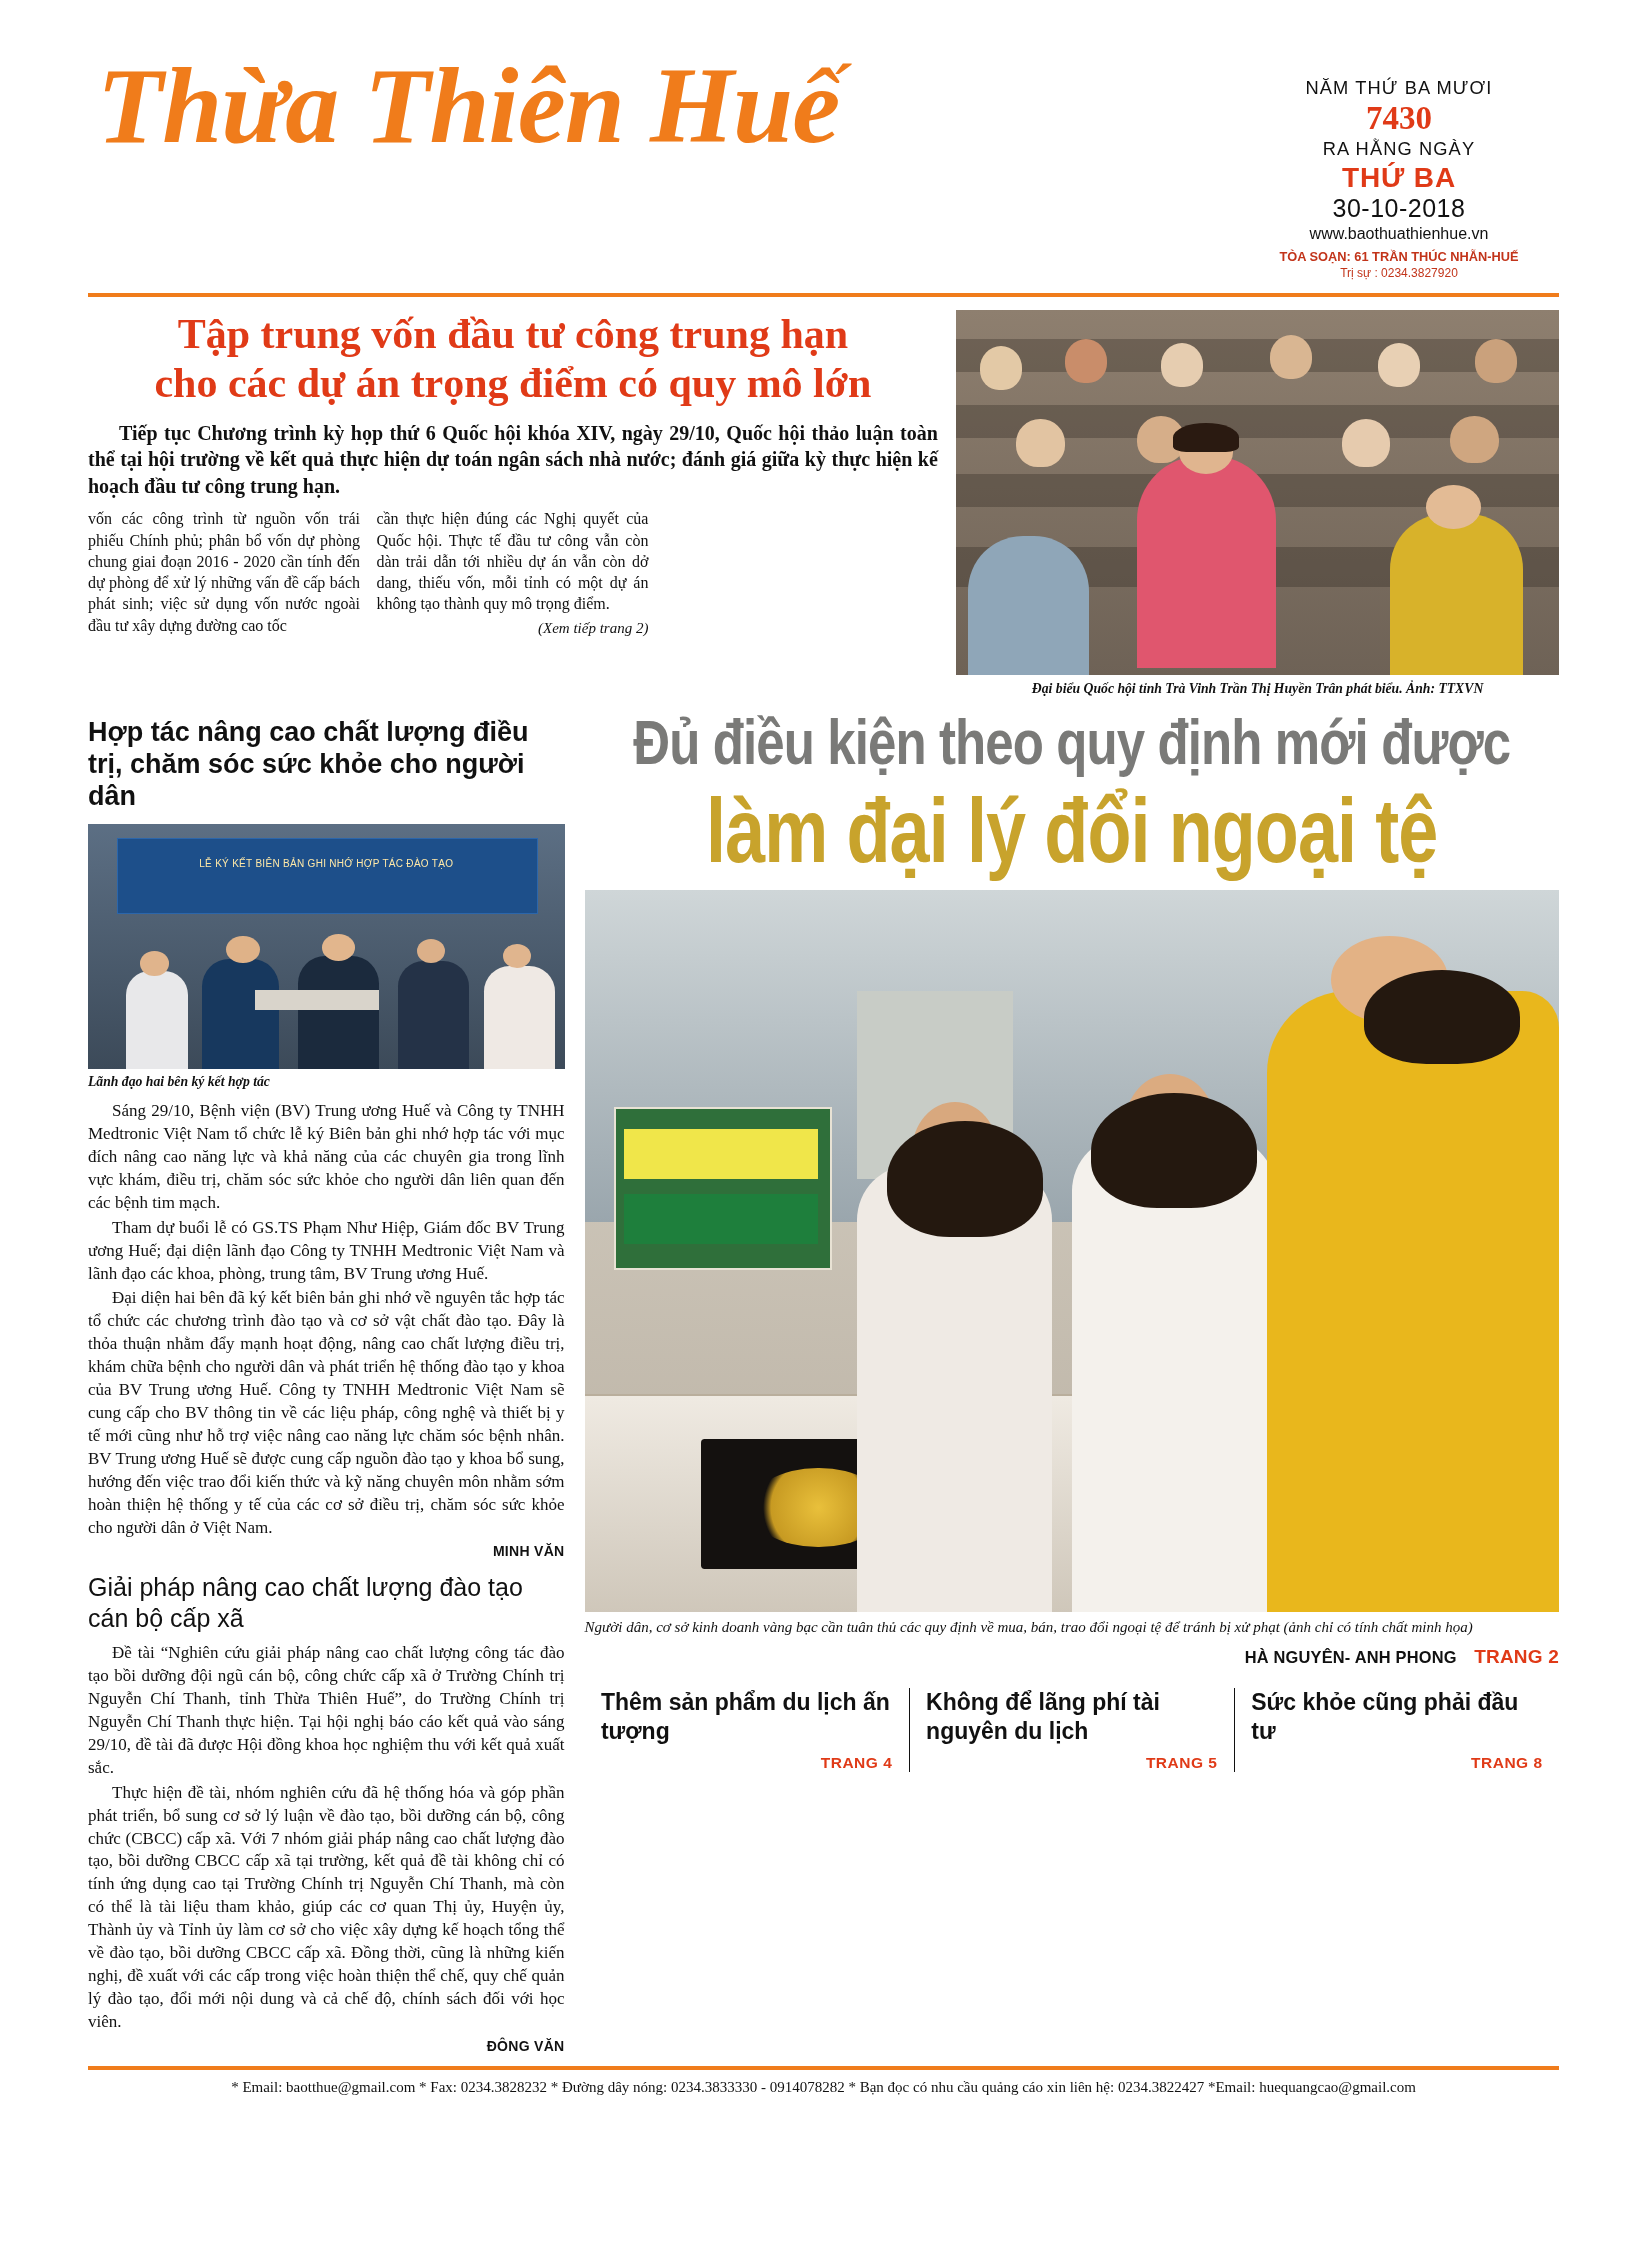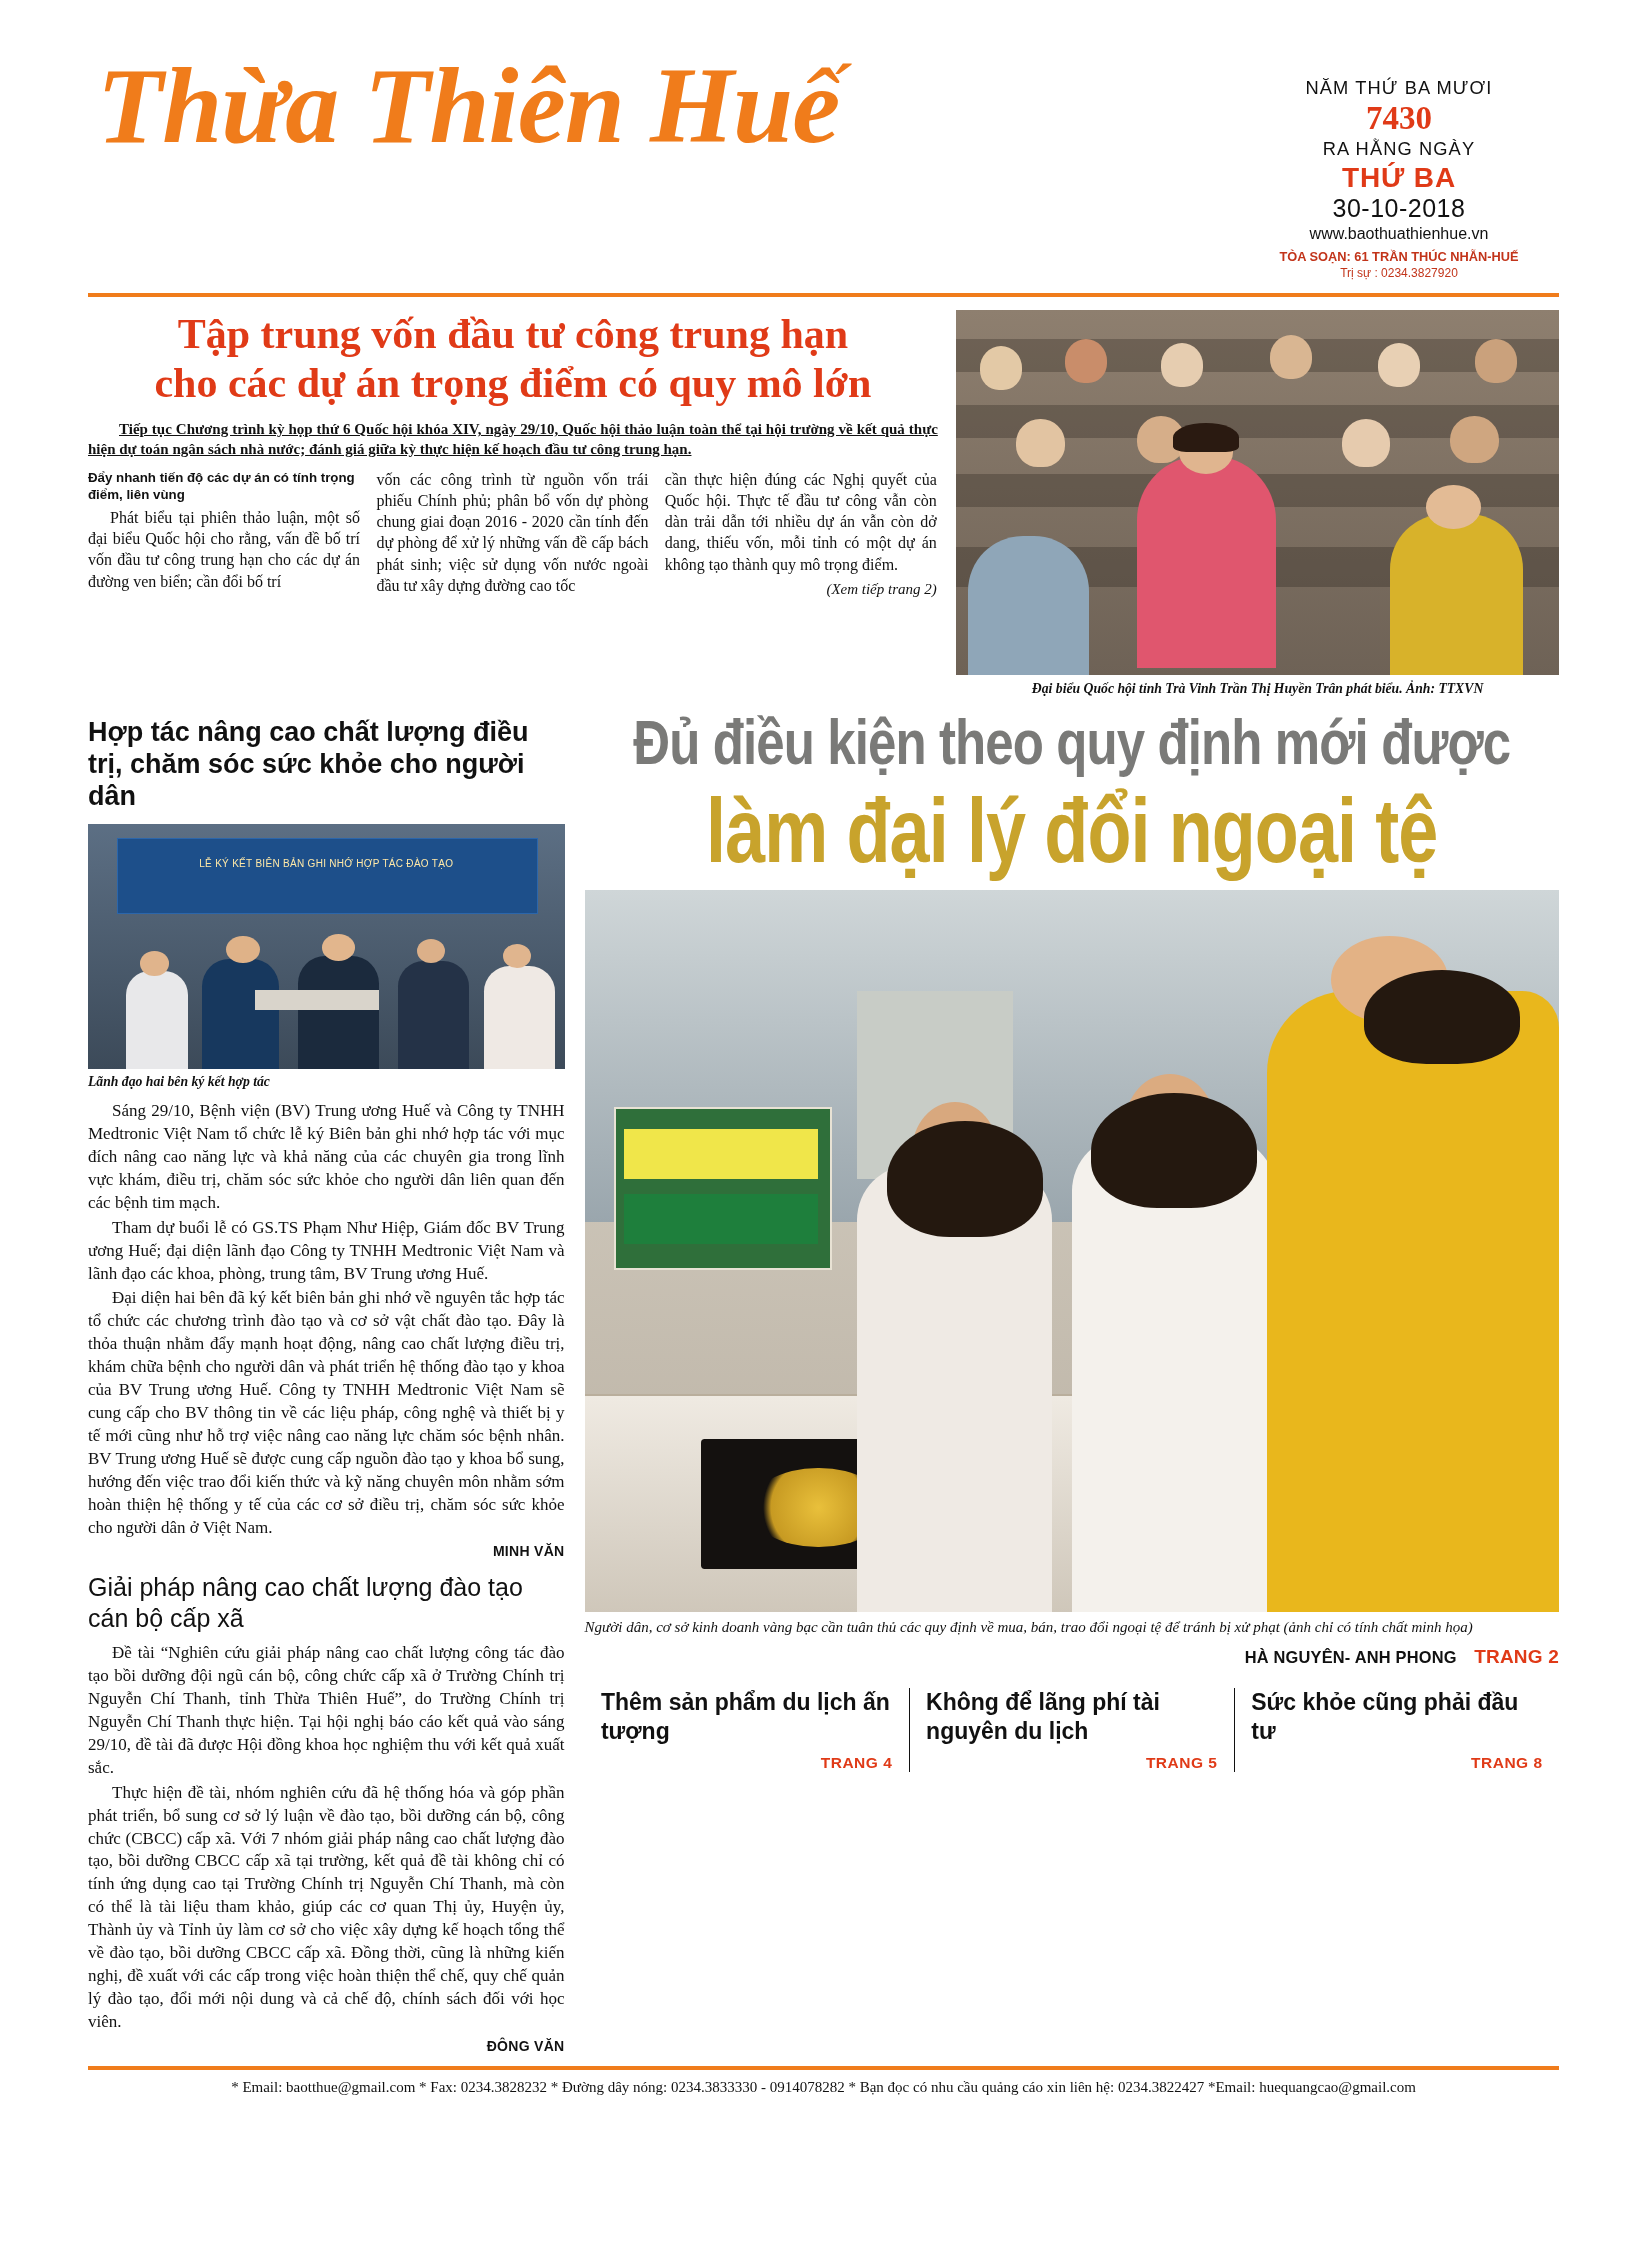--- a/index.html
+++ b/index.html
@@ -136,27 +136,26 @@
   .headline-main {
     font-family: "Liberation Serif", serif;
     font-weight: bold;
     font-size: 42px;
     line-height: 1.18;
     color: #E03A17;
     margin: 0 0 11px 0;
     text-align: center;
   }
   .lede {
-    font-size: 15px;
+    font-size: 20px;
     line-height: 1.32;
     text-align: justify;
     margin: 0 0 9.1px 0;
     font-weight: bold;
     text-indent: 31px;
-    text-decoration: underline;
   }
   .three-col {
     display: flex;
     gap: 16.4px;
     margin-top: 7.3px;
   }
   .three-col .col { width: 272px; }
   .subhead-small {
     font-family: "Liberation Sans", sans-serif;
     font-weight: bold;
@@ -416,24 +415,20 @@
   <div class="rule-orange"></div>
 
   <div class="top-story">
     <div class="top-left">
       <h1 class="headline-main">
         <span>Tập trung vốn đầu tư công trung hạn</span><br>
         <span>cho các dự án trọng điểm có quy mô lớn</span>
       </h1>
       <p class="lede">Tiếp tục Chương trình kỳ họp thứ 6 Quốc hội khóa XIV, ngày 29/10, Quốc hội thảo luận toàn thể tại hội trường về kết quả thực hiện dự toán ngân sách nhà nước; đánh giá giữa kỳ thực hiện kế hoạch đầu tư công trung hạn.</p>
       <div class="three-col">
-        <div class="col">
-          <div class="subhead-small">Đẩy nhanh tiến độ các dự án có tính trọng điểm, liên vùng</div>
-          <p class="body-text">Phát biểu tại phiên thảo luận, một số đại biểu Quốc hội cho rằng, vấn đề bố trí vốn đầu tư công trung hạn cho các dự án đường ven biển; cần đổi bố trí</p>
-        </div>
         <div class="col">
           <p class="body-text noind">vốn các công trình từ nguồn vốn trái phiếu Chính phủ; phân bổ vốn dự phòng chung giai đoạn 2016 - 2020 cần tính đến dự phòng để xử lý những vấn đề cấp bách phát sinh; việc sử dụng vốn nước ngoài đầu tư xây dựng đường cao tốc</p>
         </div>
         <div class="col">
           <p class="body-text noind">cần thực hiện đúng các Nghị quyết của Quốc hội. Thực tế đầu tư công vẫn còn dàn trải dẫn tới nhiều dự án vẫn còn dở dang, thiếu vốn, mỗi tỉnh có một dự án không tạo thành quy mô trọng điểm.</p>
           <div class="jump">(Xem tiếp trang 2)</div>
         </div>
       </div>
     </div>
     <div class="top-right">

